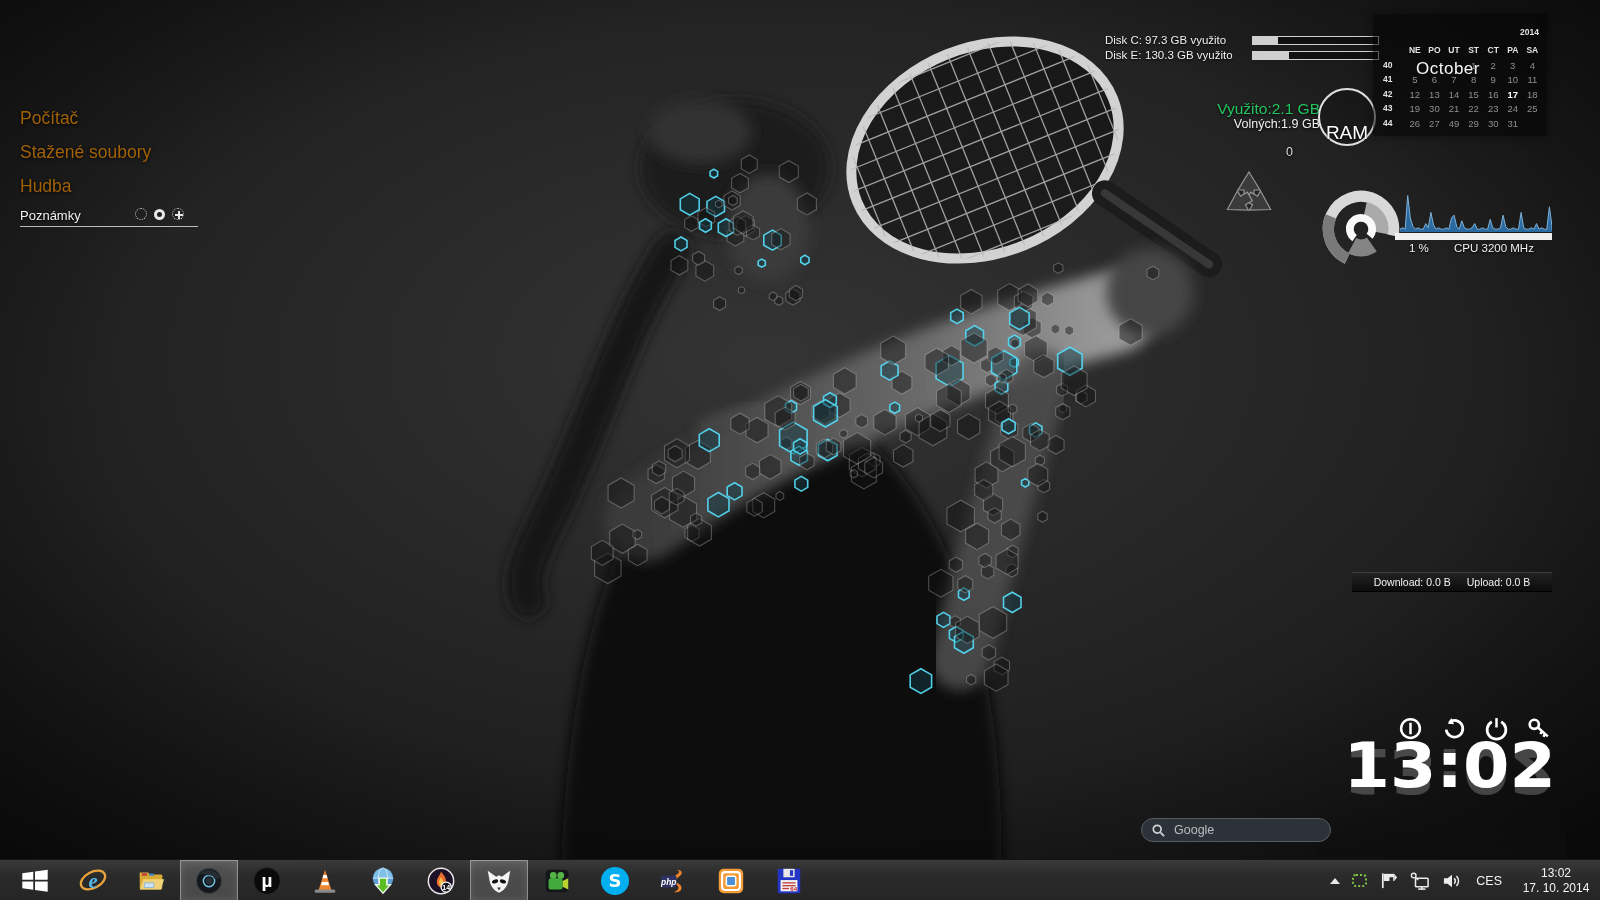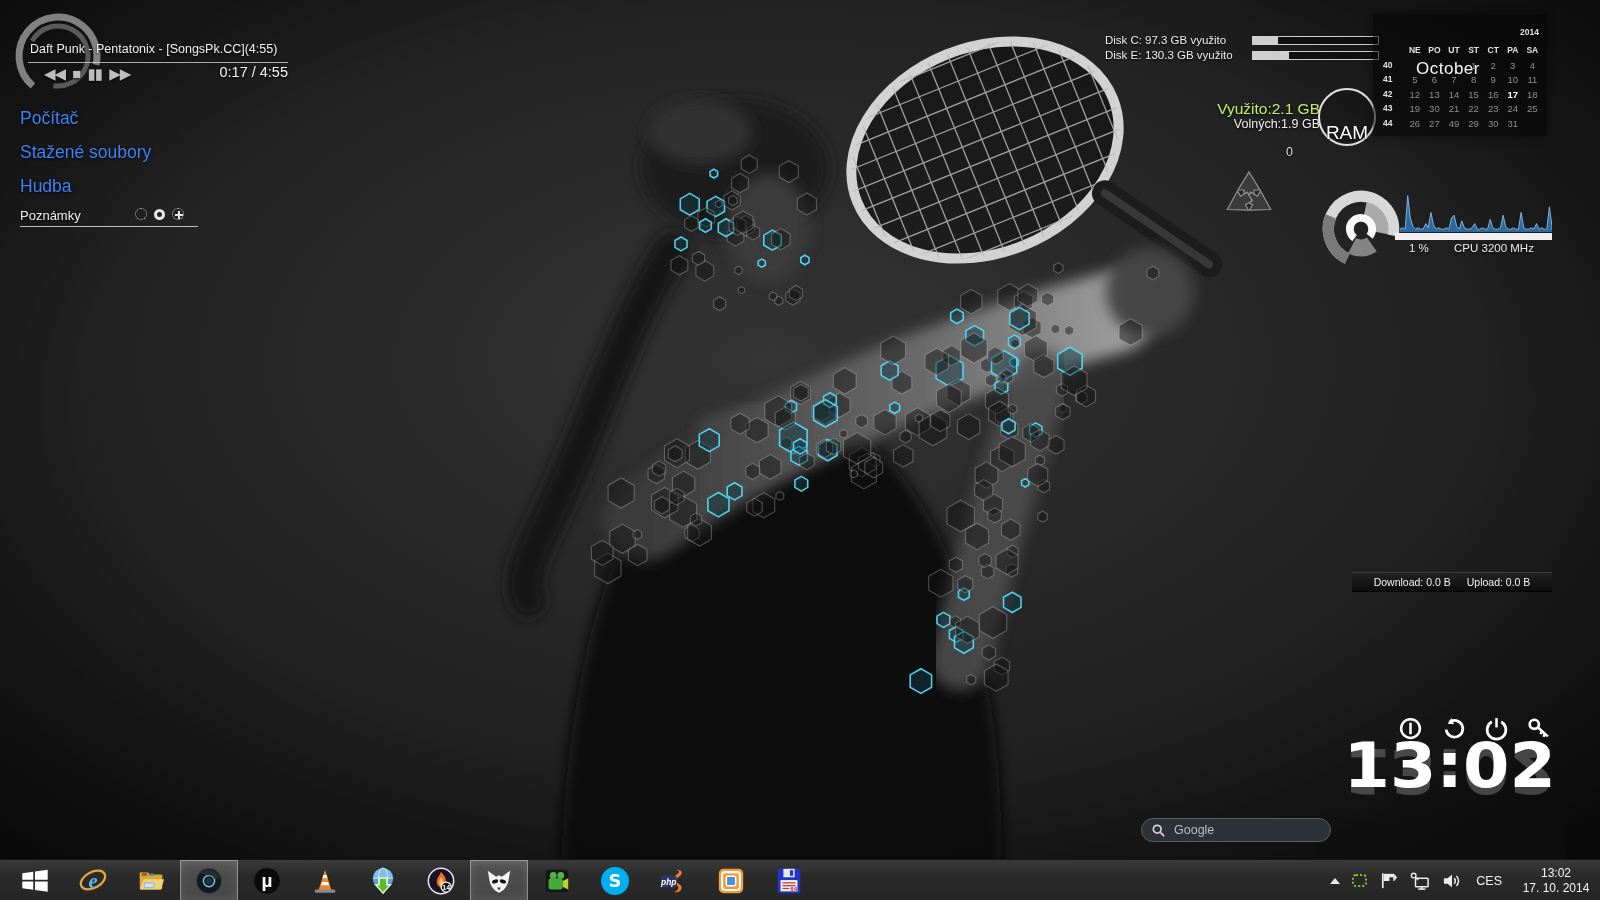--- a/index.html
+++ b/index.html
@@ -15,21 +15,21 @@
     color:#f2f2f2;text-shadow:0 1px 2px #000;white-space:nowrap;}
   .music .sep{position:absolute;left:20px;top:56px;width:260px;height:1px;background:#cfcfcf;opacity:.8;}
   .music .controls{position:absolute;left:36px;top:59px;font-size:15px;color:#bdbdbd;
     letter-spacing:-1px;text-shadow:0 1px 2px #000;cursor:default;}
   .music .controls span{margin-right:4px;cursor:pointer;}
   .music .time{position:absolute;left:150px;top:58px;width:130px;text-align:right;
     font-size:14.5px;color:#f5f5f5;text-shadow:0 1px 2px #000;}
 
   
   .launch{position:absolute;left:20px;top:108px;}
-  .launch .item{font-size:17.5px;color:#3b82f6;margin-bottom:13px;height:21px;
+  .launch .item{font-size:17.5px;color:#a16207;margin-bottom:13px;height:21px;
     text-shadow:0 1px 3px rgba(0,0,0,.95);cursor:pointer;}
   .notes{position:absolute;left:20px;top:206px;width:178px;}
   .notes .lbl{font-size:13px;color:#f0f0f0;text-shadow:0 1px 2px #000;cursor:pointer;}
   .notes .rule{position:absolute;left:0;top:20px;width:178px;height:1px;background:#d8d8d8;opacity:.85;}
   .notes .acts{position:absolute;left:115px;top:2px;display:flex;gap:7px;align-items:center;}
   .dot-circle{width:12px;height:12px;border:1.6px dotted #cfcfcf;border-radius:50%;}
   .ring-circle{width:11px;height:11px;border:3px solid #e8e8e8;border-radius:50%;}
   .plus-circle{width:12px;height:12px;border:1.6px dotted #cfcfcf;border-radius:50%;position:relative;}
   .plus-circle::before,.plus-circle::after{content:"";position:absolute;background:#e8e8e8;}
   .plus-circle::before{left:5px;top:2px;width:2px;height:8px;}
@@ -39,21 +39,21 @@
   .disks{position:absolute;left:1101px;top:34px;width:280px;font-size:11.5px;}
   .disks .row{position:relative;height:15px;margin-bottom:0;}
   .disks .dl{position:absolute;left:4px;color:#efefef;text-shadow:0 1px 2px #000;}
   .disks .dv{position:absolute;left:44px;color:#efefef;text-shadow:0 1px 2px #000;}
   .disks .bar{position:absolute;left:151px;top:2px;width:127px;height:9px;
     border:1px solid #cfcfcf;background:rgba(0,0,0,.35);}
   .disks .fill{height:100%;background:#cfcfcf;}
 
   
   .ram{position:absolute;left:1150px;top:100px;width:240px;}
-  .ram .used{position:absolute;right:70px;top:0;font-size:15.5px;color:#bef264;text-shadow:0 1px 3px #000;white-space:nowrap;}
+  .ram .used{position:absolute;right:70px;top:0;font-size:15.5px;color:#22c55e;text-shadow:0 1px 3px #000;white-space:nowrap;}
   .ram .free{position:absolute;right:70px;top:17px;font-size:12.5px;color:#f0f0f0;text-shadow:0 1px 3px #000;white-space:nowrap;}
   .ram .gauge{position:absolute;left:168px;top:-12px;width:58px;height:58px;
     border:2.5px solid #e0e0e0;border-radius:50%;display:flex;align-items:flex-end;justify-content:center;
     font-size:19px;color:#fff;text-shadow:0 1px 2px #000;background:rgba(0,0,0,.15);}
 
   
   .bin-count{position:absolute;left:1286px;top:145px;font-size:12.5px;color:#ddd;text-shadow:0 1px 2px #000;}
   .bin{position:absolute;left:1216px;top:164px;width:66px;height:66px;cursor:pointer;}
 
   
@@ -375,35 +375,20 @@
         <polygon points="1019.9,535.0 1010.7,540.3 1001.5,535.0 1001.5,524.4 1010.7,519.1 1019.9,524.4" fill="rgba(18,18,18,.55)" stroke="rgba(190,190,190,.45)" stroke-width="1.1" opacity="0.8"></polygon>
         <polygon points="992.8,495.3 983.8,500.5 974.7,495.3 974.7,484.8 983.8,479.6 992.8,484.8" fill="rgba(18,18,18,.55)" stroke="rgba(190,190,190,.45)" stroke-width="1.1" opacity="0.8"></polygon>
         <polygon points="1018.1,568.1 1007.1,574.4 996.1,568.1 996.1,555.3 1007.1,549.0 1018.1,555.3" fill="rgba(18,18,18,.55)" stroke="rgba(190,190,190,.45)" stroke-width="1.1" opacity="0.8"></polygon>
         <polygon points="1049.1,445.5 1039.9,450.9 1030.6,445.5 1030.6,434.8 1039.9,429.5 1049.1,434.8" fill="rgba(18,18,18,.55)" stroke="rgba(190,190,190,.45)" stroke-width="1.1" opacity="0.8"></polygon>
         <polygon points="1001.2,519.2 994.6,523.0 988.0,519.2 988.0,511.6 994.6,507.8 1001.2,511.6" fill="rgba(18,18,18,.55)" stroke="rgba(190,190,190,.45)" stroke-width="1.1" opacity="0.8"></polygon>
         <polygon points="975.7,682.2 971.1,684.9 966.6,682.2 966.6,677.0 971.1,674.4 975.7,677.0" fill="rgba(18,18,18,.55)" stroke="rgba(190,190,190,.45)" stroke-width="1.1" opacity="0.8"></polygon>
       </g>
       <rect x="0" y="0" width="1600" height="900" fill="url(#vg)"></rect>
     </svg>
 
-  <div class="music">
-    <svg class="ring" width="96" height="96" viewBox="0 0 96 96">
-      <circle cx="48" cy="48" r="39" fill="none" stroke="#8e8e8e" stroke-width="7" stroke-dasharray="165 80" transform="rotate(-230 48 48)" opacity=".9"></circle>
-      <circle cx="48" cy="48" r="30" fill="none" stroke="#5a5a5a" stroke-width="5" stroke-dasharray="130 59" transform="rotate(-150 48 48)"></circle>
-    </svg>
-    <div class="title">Daft Punk - Pentatonix - [SongsPk.CC](4:55)</div>
-    <div class="sep"></div>
-    <div class="controls">
-      <span>◀◀</span>
-      <span>■</span>
-      <span>▮▮</span>
-      <span>▶▶</span>
-    </div>
-    <div class="time">0:17 / 4:55</div>
-  </div>
 
   <div class="launch">
     <div class="item">Počítač</div>
     <div class="item">Stažené soubory</div>
     <div class="item">Hudba</div>
   </div>
   <div class="notes">
     <span class="lbl">Poznámky</span>
     <div class="acts">
       <div class="dot-circle"></div>

